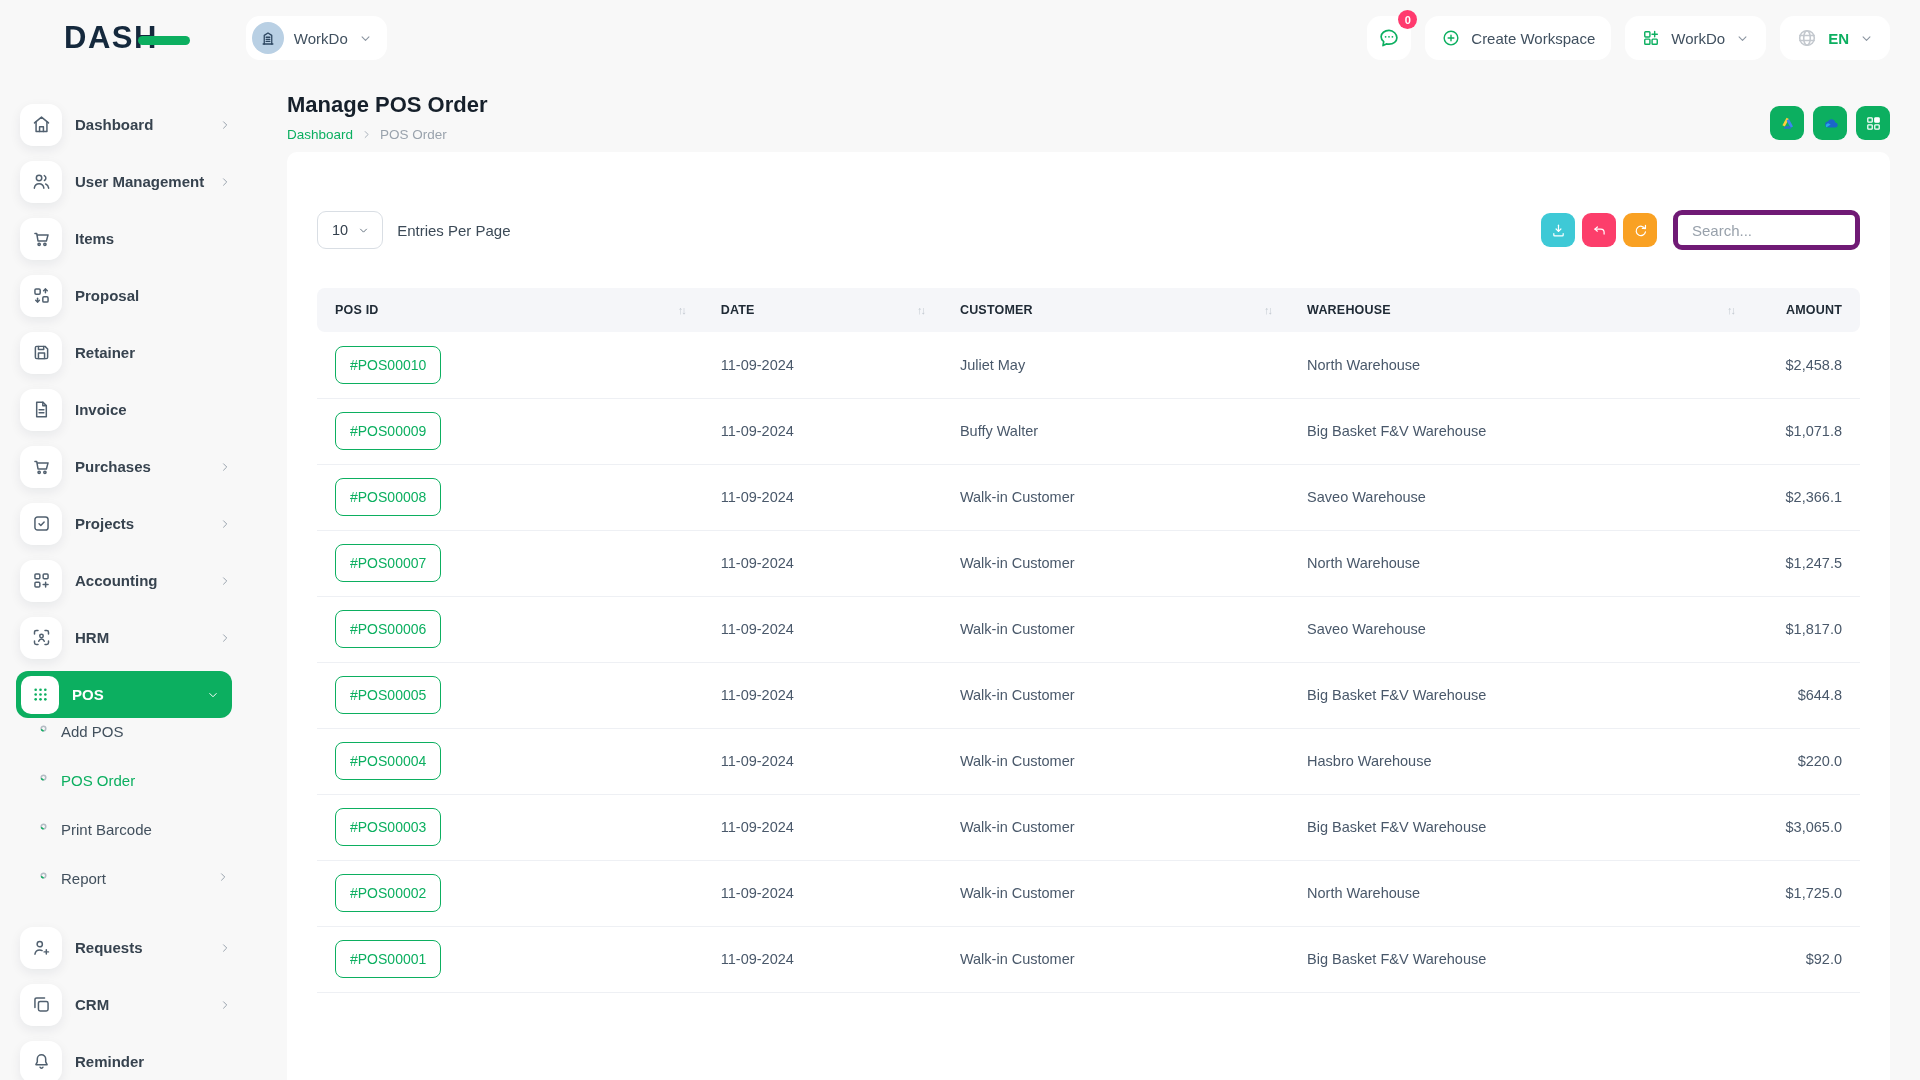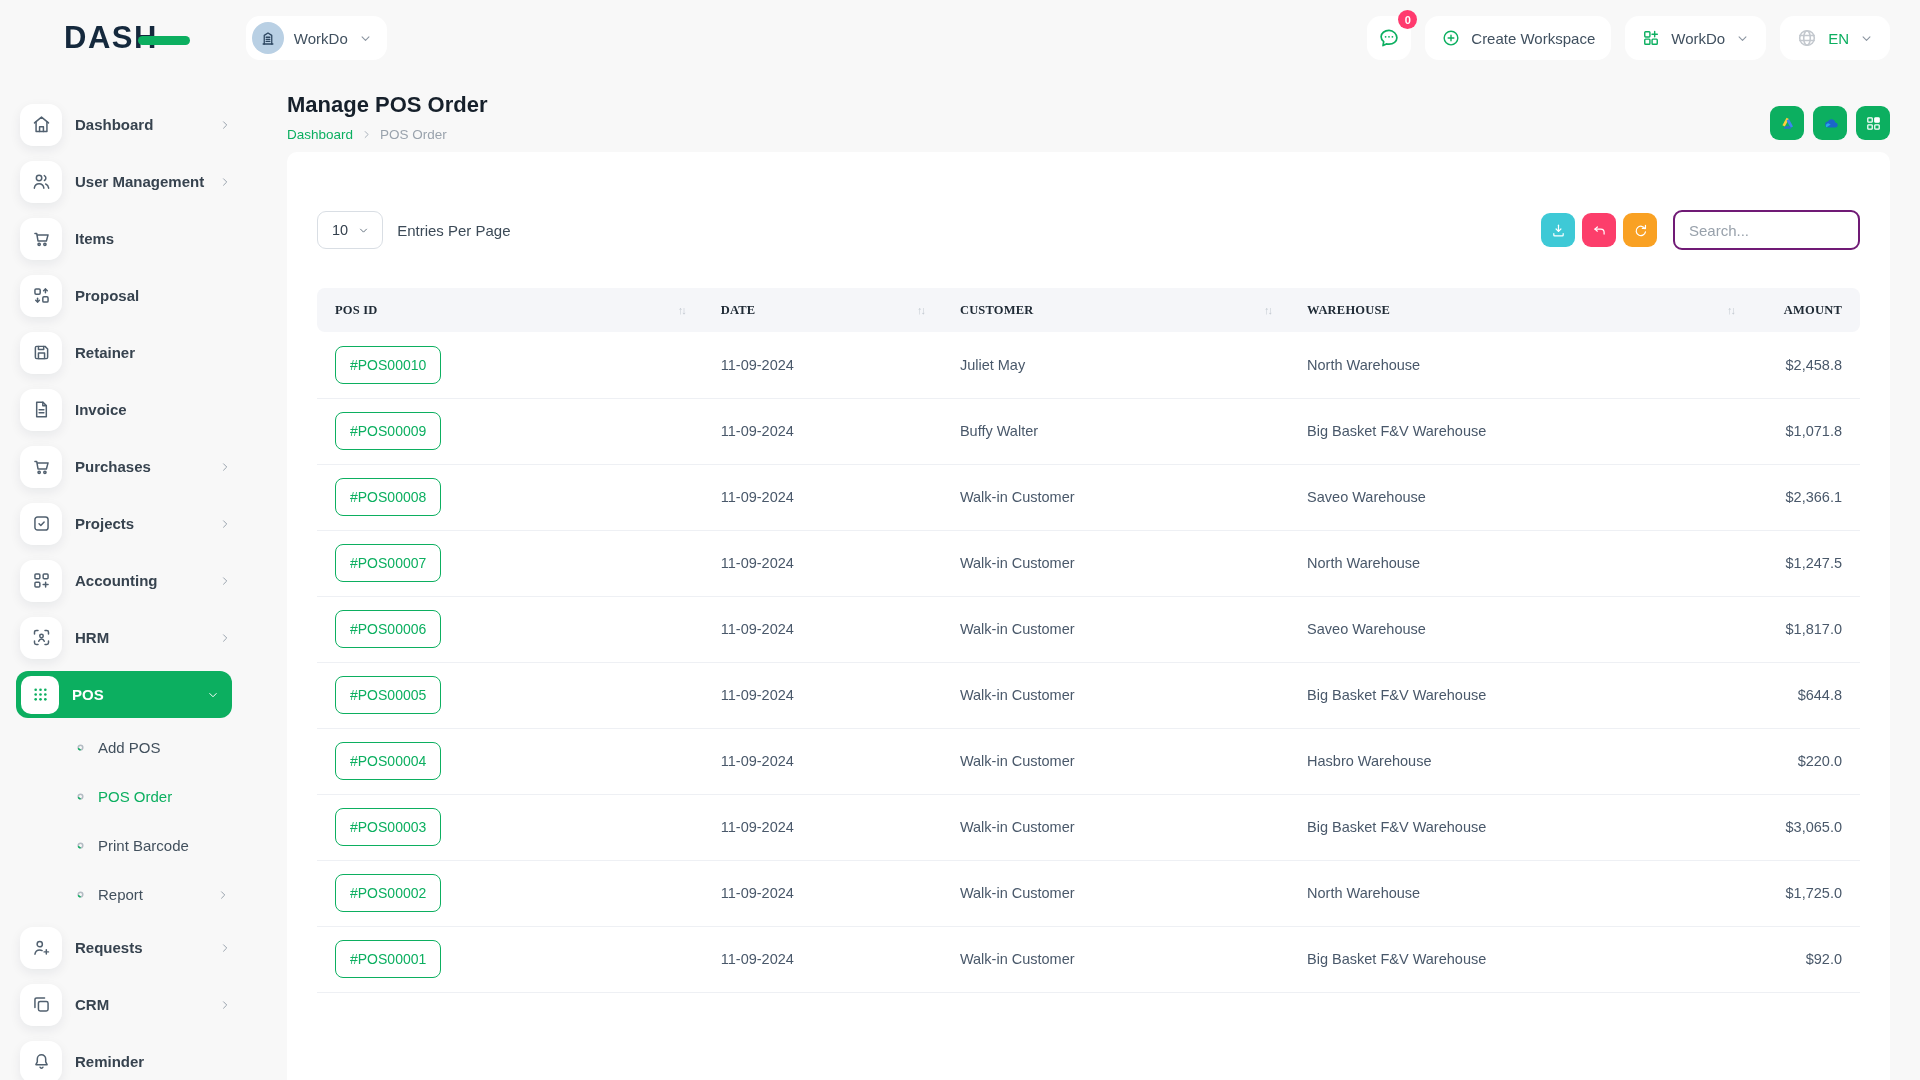--- a/index.html
+++ b/index.html
@@ -36,38 +36,38 @@
   .ws-avatar{width:32px;height:32px;border-radius:50%;background:#b9d0e4;display:grid;
              place-items:center;color:#2c4660;}
   .ws-avatar svg{width:18px;height:18px;}
   .green-ic{color:var(--primary);}
   .icon-btn{width:44px;height:44px;border-radius:14px;background:#fff;position:relative;
             border:none;display:grid;place-items:center;color:var(--primary);cursor:pointer;}
   .icon-btn .icn svg{width:24px;height:24px;}
   .badge{position:absolute;top:-6px;right:-6px;min-width:19px;height:19px;border-radius:10px;
          background:var(--badge);color:#fff;font-size:11px;font-weight:700;display:grid;
          place-items:center;padding:0 5px;}
-  .lang{color:var(--primary);font-weight:400;}
+  .lang{color:var(--primary);font-weight:700;}
   .globe{color:#c3c8ce;}
   .globe svg{width:22px;height:22px;}
 
   
   .sidebar{grid-area:side;padding-top:20px;overflow:hidden;}
   .side-item{display:flex;align-items:center;gap:13px;height:57px;padding:0 24px 0 20px;cursor:pointer;}
   .icon-box{width:42px;height:42px;border-radius:13px;background:#fff;display:grid;
             place-items:center;color:#51606f;box-shadow:0 4px 12px rgba(15,34,58,.07);flex:none;}
   .icon-box .icn svg{width:21px;height:21px;}
   .side-label{flex:1;font-size:15px;font-weight:600;color:#37434f;white-space:nowrap;}
   .side-item .chev{color:#98a2ac;}
   .side-item.active{background:var(--primary);margin:5px 24px 5px 16px;height:47px;
                     padding:0 12px 0 5px;border-radius:12px;}
   .side-item.active .icon-box{width:38px;height:38px;border-radius:10px;color:var(--primary);box-shadow:none;}
   .side-item.active .side-label{color:#fff;}
   .side-item.active .chev{color:#fff;}
-  .sub-item{display:flex;align-items:center;gap:12px;height:49px;padding:0 26px 0 38px;cursor:pointer;margin-left:37px;}
+  .sub-item{display:flex;gap:12px;height:49px;padding:0 26px 0 38px;cursor:pointer;}
   .sub-label{flex:1;font-size:15px;font-weight:500;color:#42505d;}
   .sub-item.active .sub-label{color:var(--primary);}
   .sub-item .chev{color:#98a2ac;}
   .bullet svg{width:11px;height:11px;}
 
   
   .main{grid-area:main;padding:16px 30px 0 31px;}
   .page-head{display:flex;justify-content:space-between;align-items:flex-start;text-align:right;}
   .page-title{margin:0;font-size:22px;font-weight:700;color:#16202b;}
   .breadcrumb{display:flex;align-items:center;gap:7px;margin-top:9px;font-size:13.5px;}
@@ -90,30 +90,30 @@
   .entries-select .chev{color:#5b6b79;}
   .entries-select .chev svg{width:13px;height:13px;}
   .entries-label{font-size:15px;color:#3c4a57;}
   .toolbar-right{display:flex;align-items:center;gap:16px;}
   .tb-btns{display:flex;gap:7px;}
   .tb-btn{width:34px;height:34px;border-radius:9px;border:none;display:grid;place-items:center;
           color:#fff;cursor:pointer;}
   .tb-btn svg{width:17px;height:17px;}
   .tb-btn.info{background:var(--info);} .tb-btn.danger{background:var(--danger);}
   .tb-btn.warning{background:var(--warning);}
-  .search-input{width:187px;height:40px;border:2px solid #701a75;border-radius:9px;padding:0 14px;
+  .search-input{width:187px;height:40px;border:5px solid #701a75;border-radius:9px;padding:0 14px;
                 font-size:15px;color:#333f4c;outline:none;background:#fff;}
   .search-input::placeholder{color:#98a1ab;}
 
   .data-table{width:100%;border-collapse:collapse;table-layout:fixed;margin-top:38px;}
   .data-table th:nth-child(1){width:25%;} .data-table th:nth-child(2){width:15.5%;text-align:right;}
   .data-table th:nth-child(3){width:22.5%;} .data-table th:nth-child(4){width:30%;}
   .data-table th:nth-child(5){width:7%;}
   thead th{background:#f5f6f9;height:44px;font-size:12.5px;font-weight:700;color:#202b36;
-           text-align:left;padding:0 18px;letter-spacing:.2px;font-family:Liberation Serif, serif;}
+           text-align:left;padding:0 18px;letter-spacing:.2px;}
   thead th:first-child{border-radius:8px 0 0 8px;}
   thead th:last-child{border-radius:0 8px 8px 0;}
   .th-in{display:flex;align-items:center;justify-content:space-between;}
   th.right .th-in{justify-content:flex-end;}
   .sort{color:#c3c9d1;font-size:11px;letter-spacing:-2px;font-weight:400;padding-left:6px;}
   tbody td{height:66px;border-bottom:1px solid #eef0f4;font-size:14.5px;color:#49586a;
            padding:0 18px;white-space:nowrap;overflow:hidden;}
   td.right{text-align:right;}
   .pos-pill{display:inline-block;min-width:96px;text-align:center;padding:10px 14px;
             border:1px solid var(--primary);border-radius:8px;color:var(--primary);

